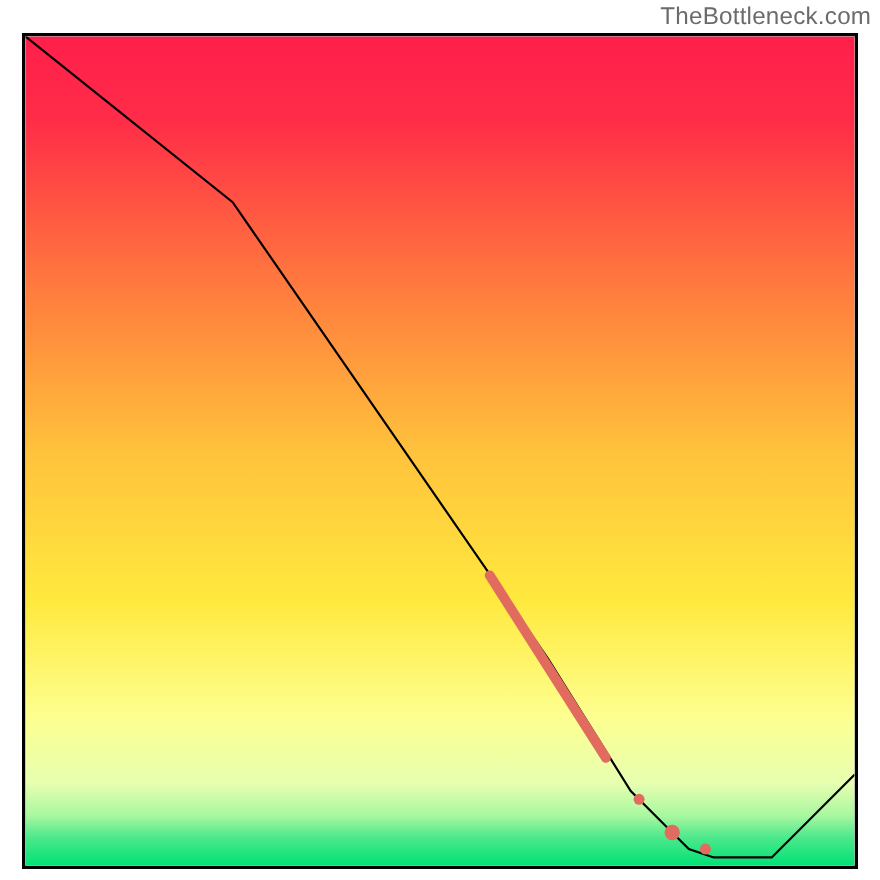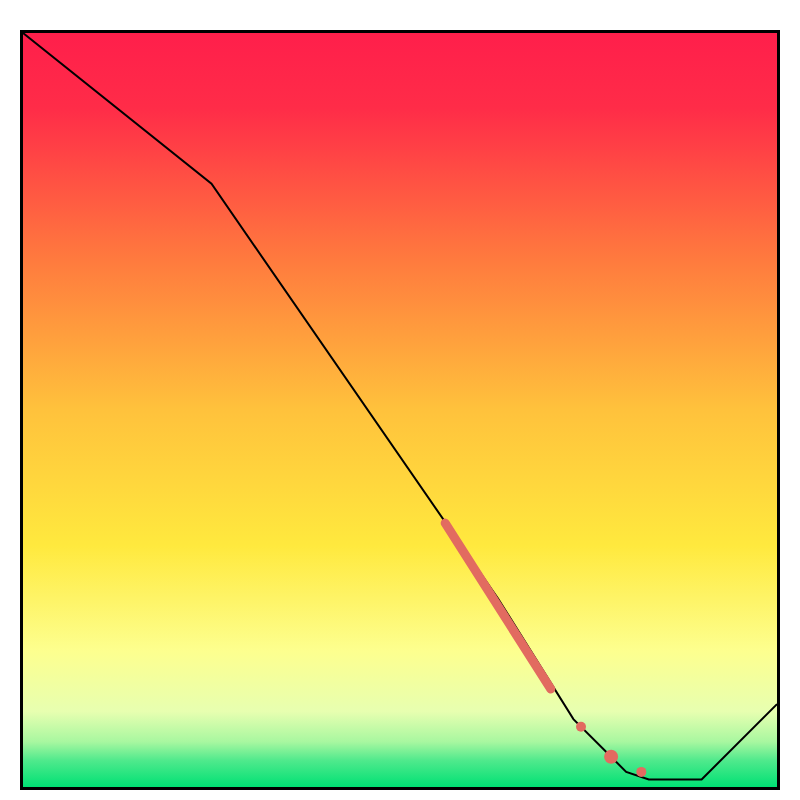--- a/index.html
+++ b/index.html
@@ -45,20 +45,21 @@
     position: absolute;
     inset: 0;
     z-index: 1;
   }
 </style>
 </head>
 <body>
 
 <div class="frame">
 
+  <div class="watermark">TheBottleneck.com</div>
 
   <div class="plot-area">
 
     <svg class="gradient" viewBox="0 0 754 754" preserveAspectRatio="none">
       <defs>
         <linearGradient id="bg-grad" x1="0" y1="0" x2="0" y2="1">
 
         <stop offset="0.00%" stop-color="#ff1f4b"></stop>
             <stop offset="10.00%" stop-color="#ff2c48"></stop>
             <stop offset="30.00%" stop-color="#ff7a3e"></stop>

